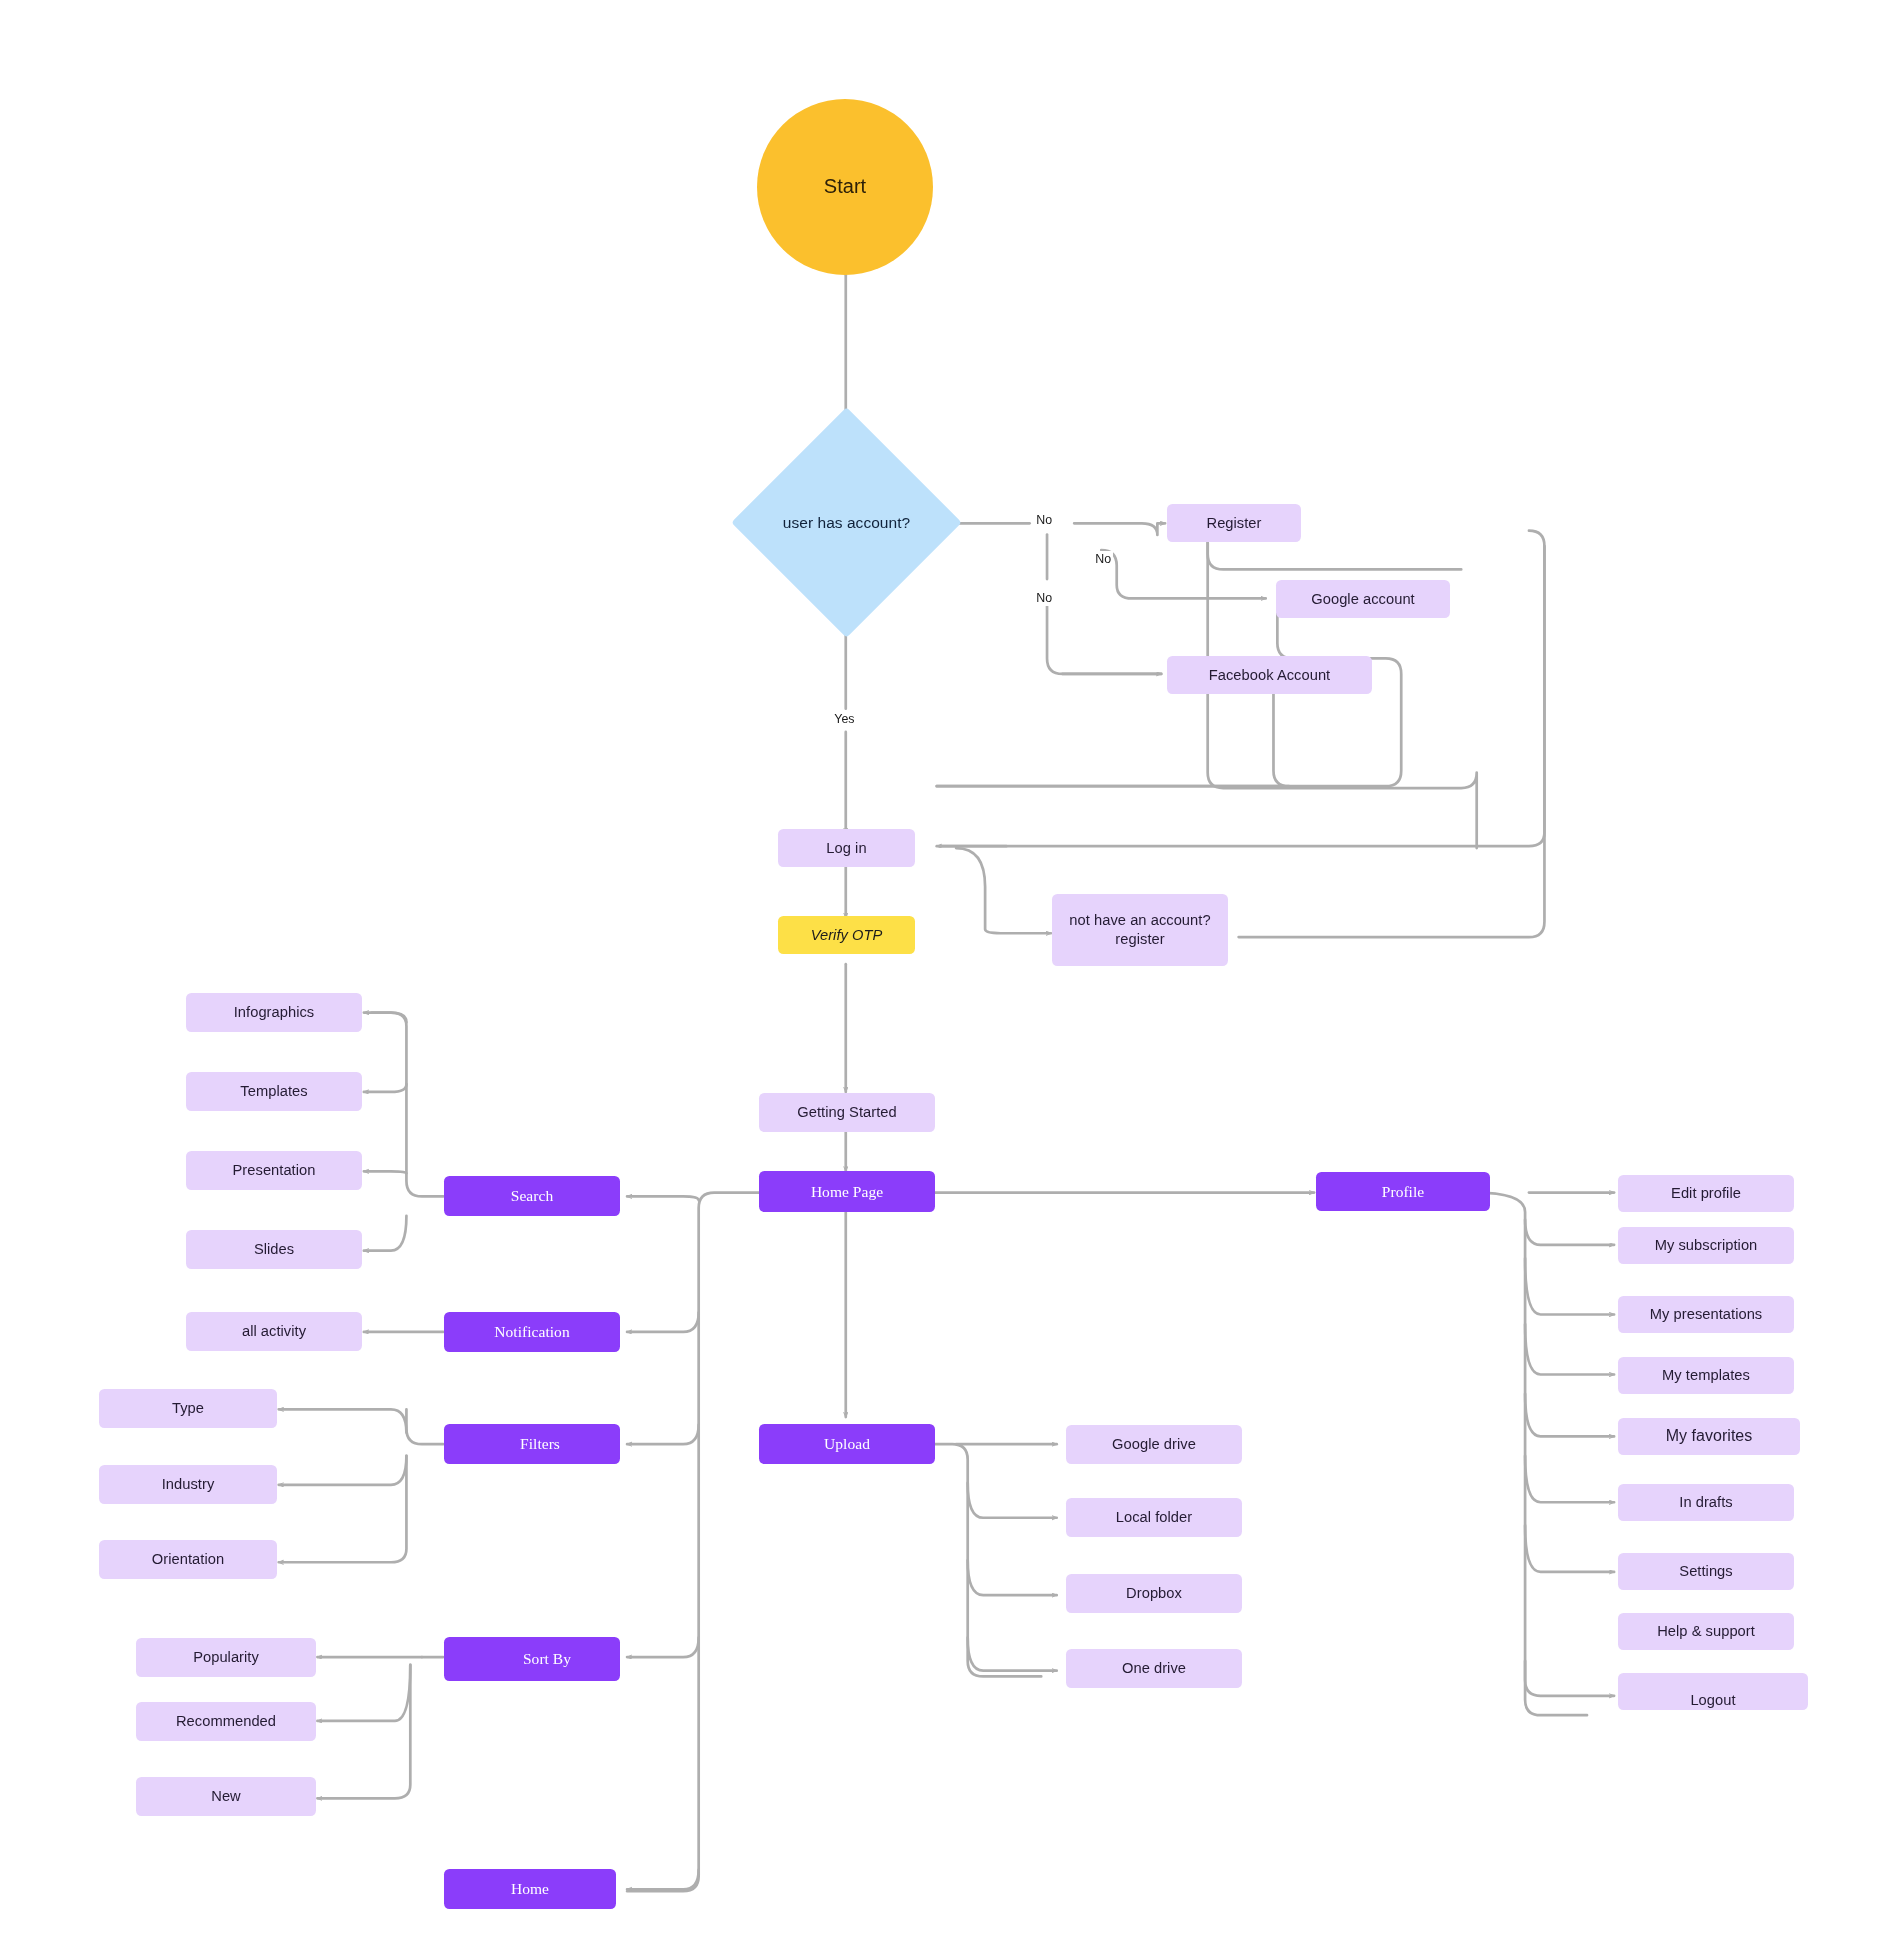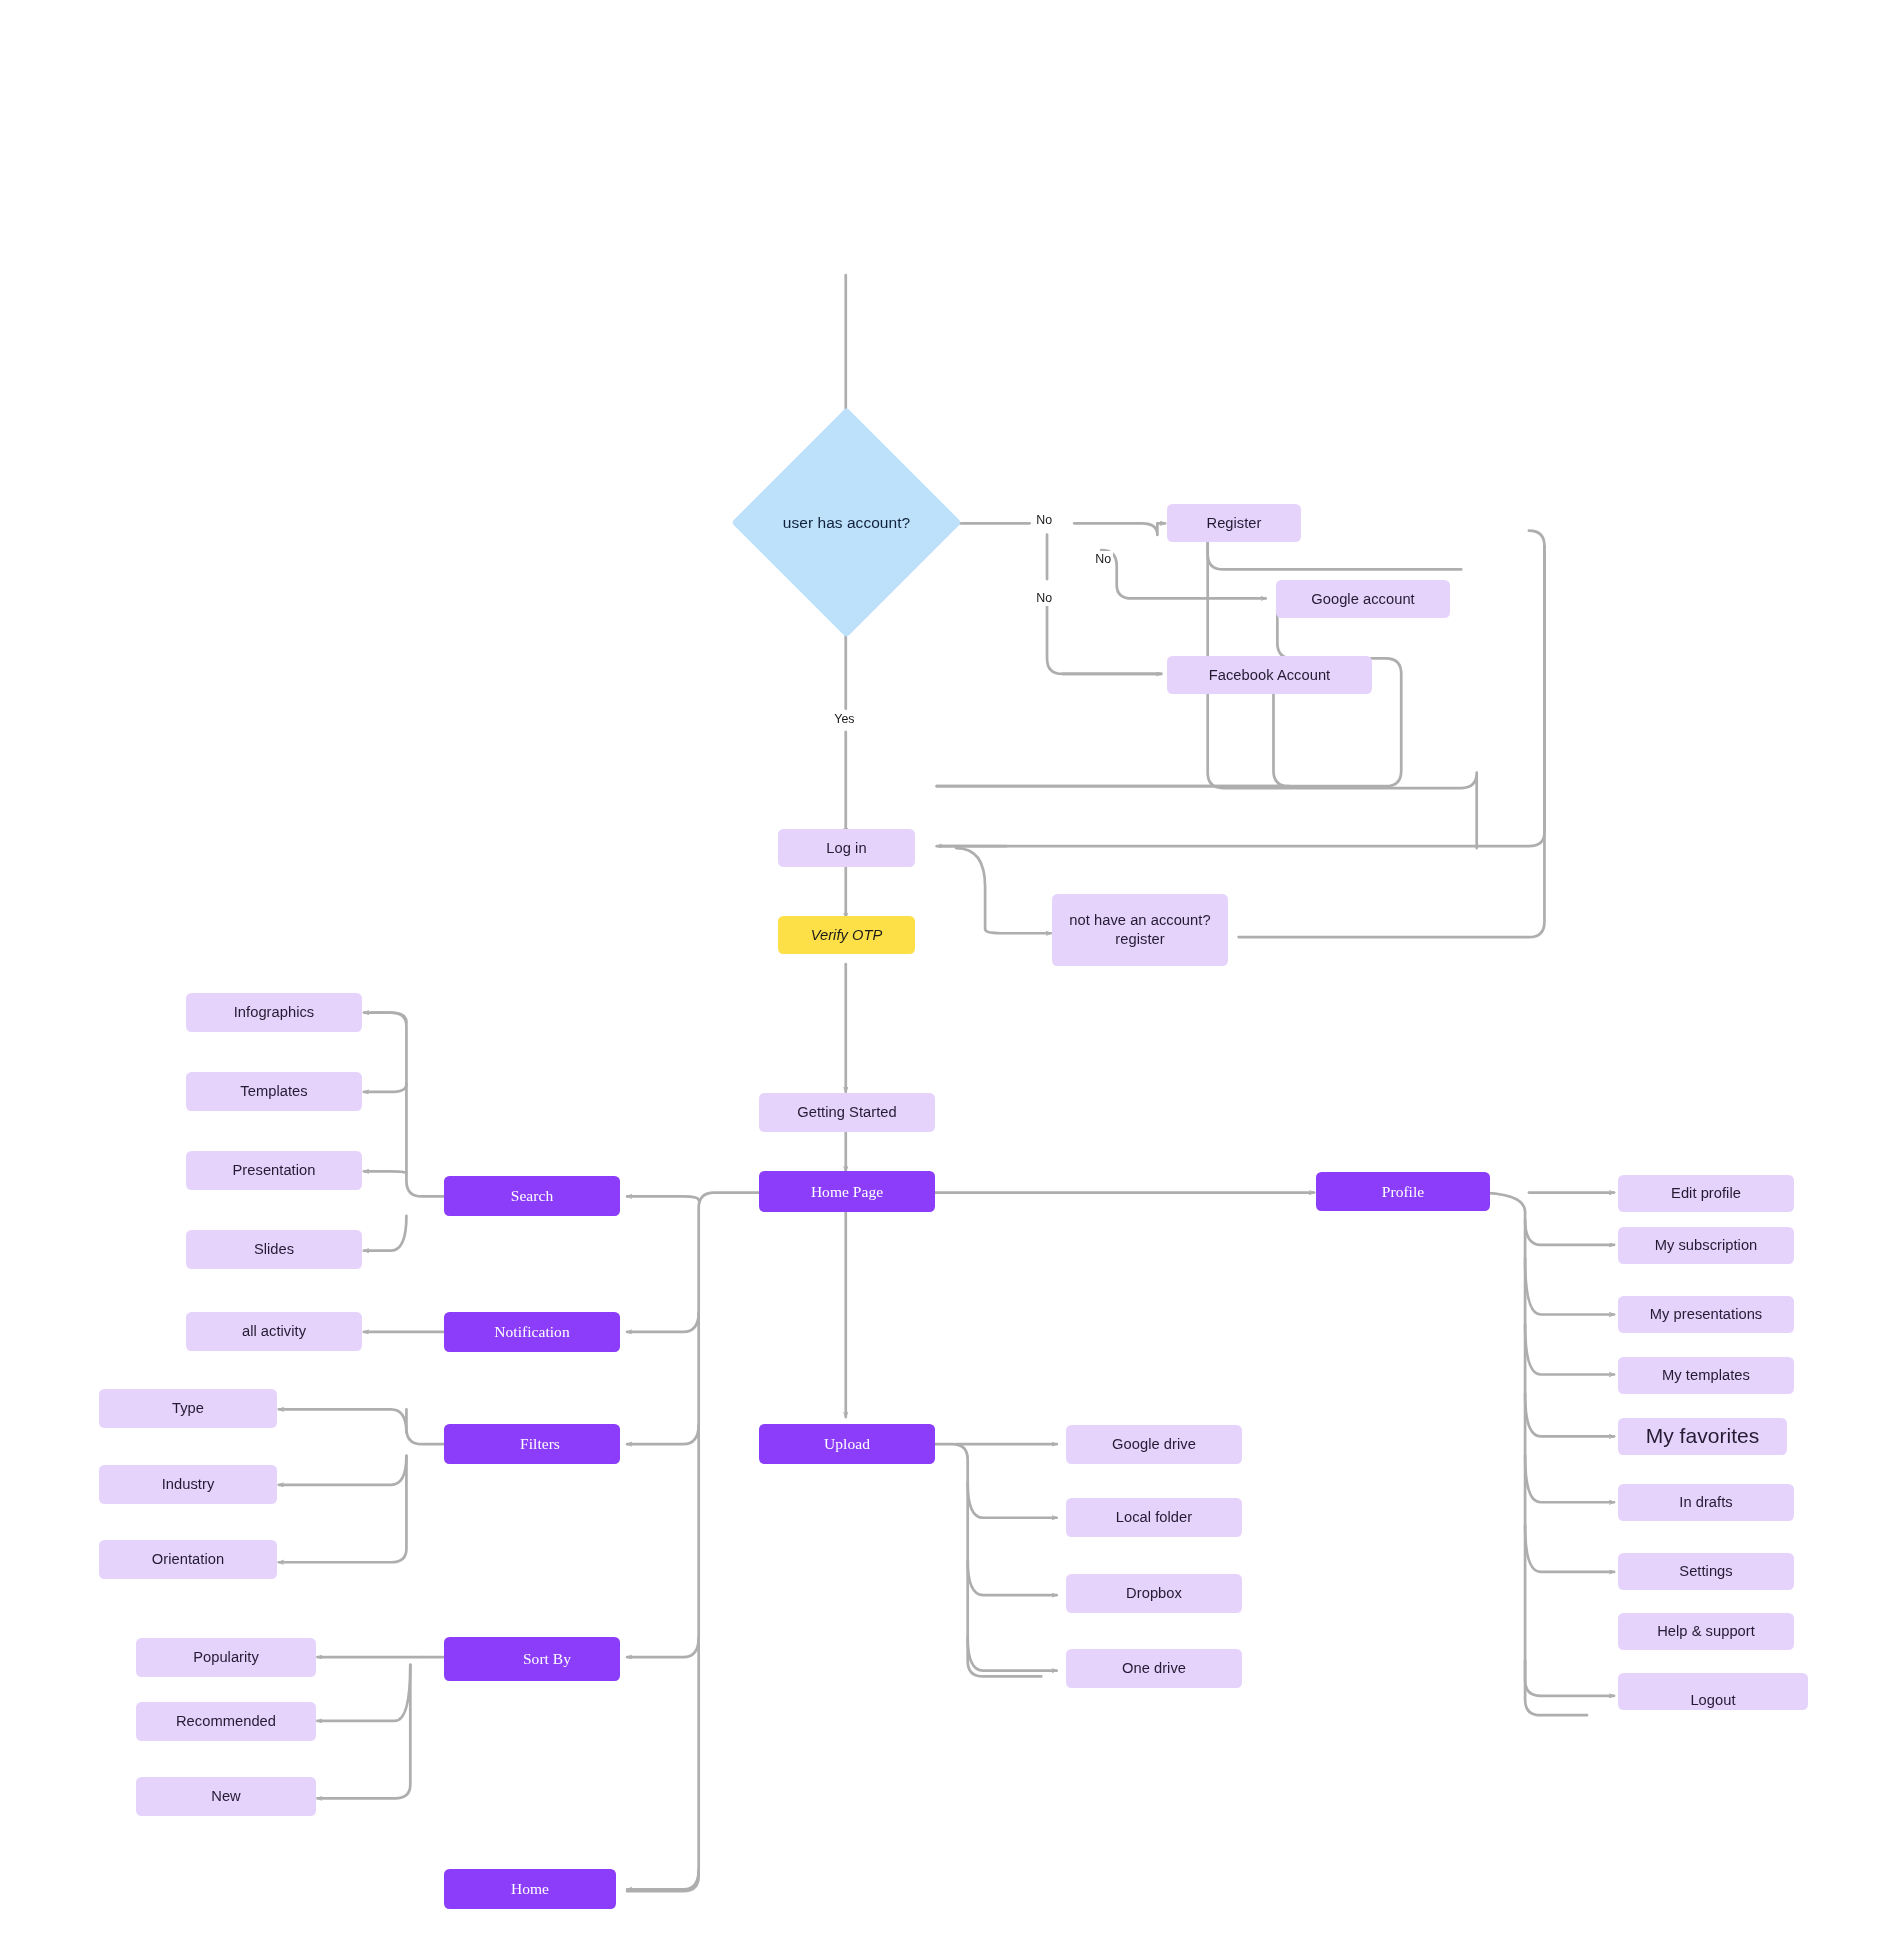--- a/index.html
+++ b/index.html
@@ -151,20 +151,23 @@
       <path d="M3940,3150 Q3940,3215 3980,3215 L4170,3215"></path>
       <path d="M3940,3250 Q3940,3395 3980,3395 L4170,3395"></path>
       <path d="M3940,3420 Q3940,3550 3980,3550 L4170,3550"></path>
       <path d="M3940,3600 Q3940,3710 3980,3710 L4170,3710"></path>
       <path d="M3940,3760 Q3940,3880 3980,3880 L4170,3880"></path>
       <path d="M3940,3940 Q3940,4060 3980,4060 L4170,4060"></path>
       <path d="M3940,4290 L3940,4340 Q3940,4380 3980,4380 L4170,4380"></path>
     </g>
   </svg>
 
+  <div class="node n-start" style="left:757px;top:99px;width:176px;height:176px;font-size:20px;">
+    <span>Start</span>
+  </div>
 
   <div class="node n-diamond" style="left:765px;top:441px;width:163px;height:163px;font-size:15.5px;">
     <span class="dia-shape"></span>
     <span class="dia-label">user has account?</span>
   </div>
 
   <div class="edge-label" style="left:1034px;top:512px;font-size:12.4px;">No</div>
   <div class="edge-label" style="left:1093px;top:551px;font-size:12.4px;">No</div>
   <div class="edge-label" style="left:1034px;top:590px;font-size:12.4px;">No</div>
   <div class="edge-label" style="left:832px;top:711px;font-size:12.4px;">Yes</div>
@@ -284,21 +287,21 @@
   </div>
   <div class="node n-lilac" style="left:1618px;top:1227px;width:176px;height:37px;font-size:14.7px;">
     <span>My subscription</span>
   </div>
   <div class="node n-lilac" style="left:1618px;top:1296px;width:176px;height:37px;font-size:14.7px;">
     <span>My presentations</span>
   </div>
   <div class="node n-lilac" style="left:1618px;top:1357px;width:176px;height:37px;font-size:14.7px;">
     <span>My templates</span>
   </div>
-  <div class="node n-lilac" style="left:1618px;top:1418px;width:169px;height:37px;font-size:21px;text-align:center;">
+  <div class="node n-lilac" style="left:1618px;top:1418px;width:182px;height:37px;font-size:16px;text-align:center;">
     <span>My favorites</span>
   </div>
   <div class="node n-lilac" style="left:1618px;top:1484px;width:176px;height:37px;font-size:14.7px;">
     <span>In drafts</span>
   </div>
   <div class="node n-lilac" style="left:1618px;top:1553px;width:176px;height:37px;font-size:14.7px;">
     <span>Settings</span>
   </div>
   <div class="node n-lilac" style="left:1618px;top:1613px;width:176px;height:37px;font-size:14.7px;">
     <span>Help &amp; support</span>

